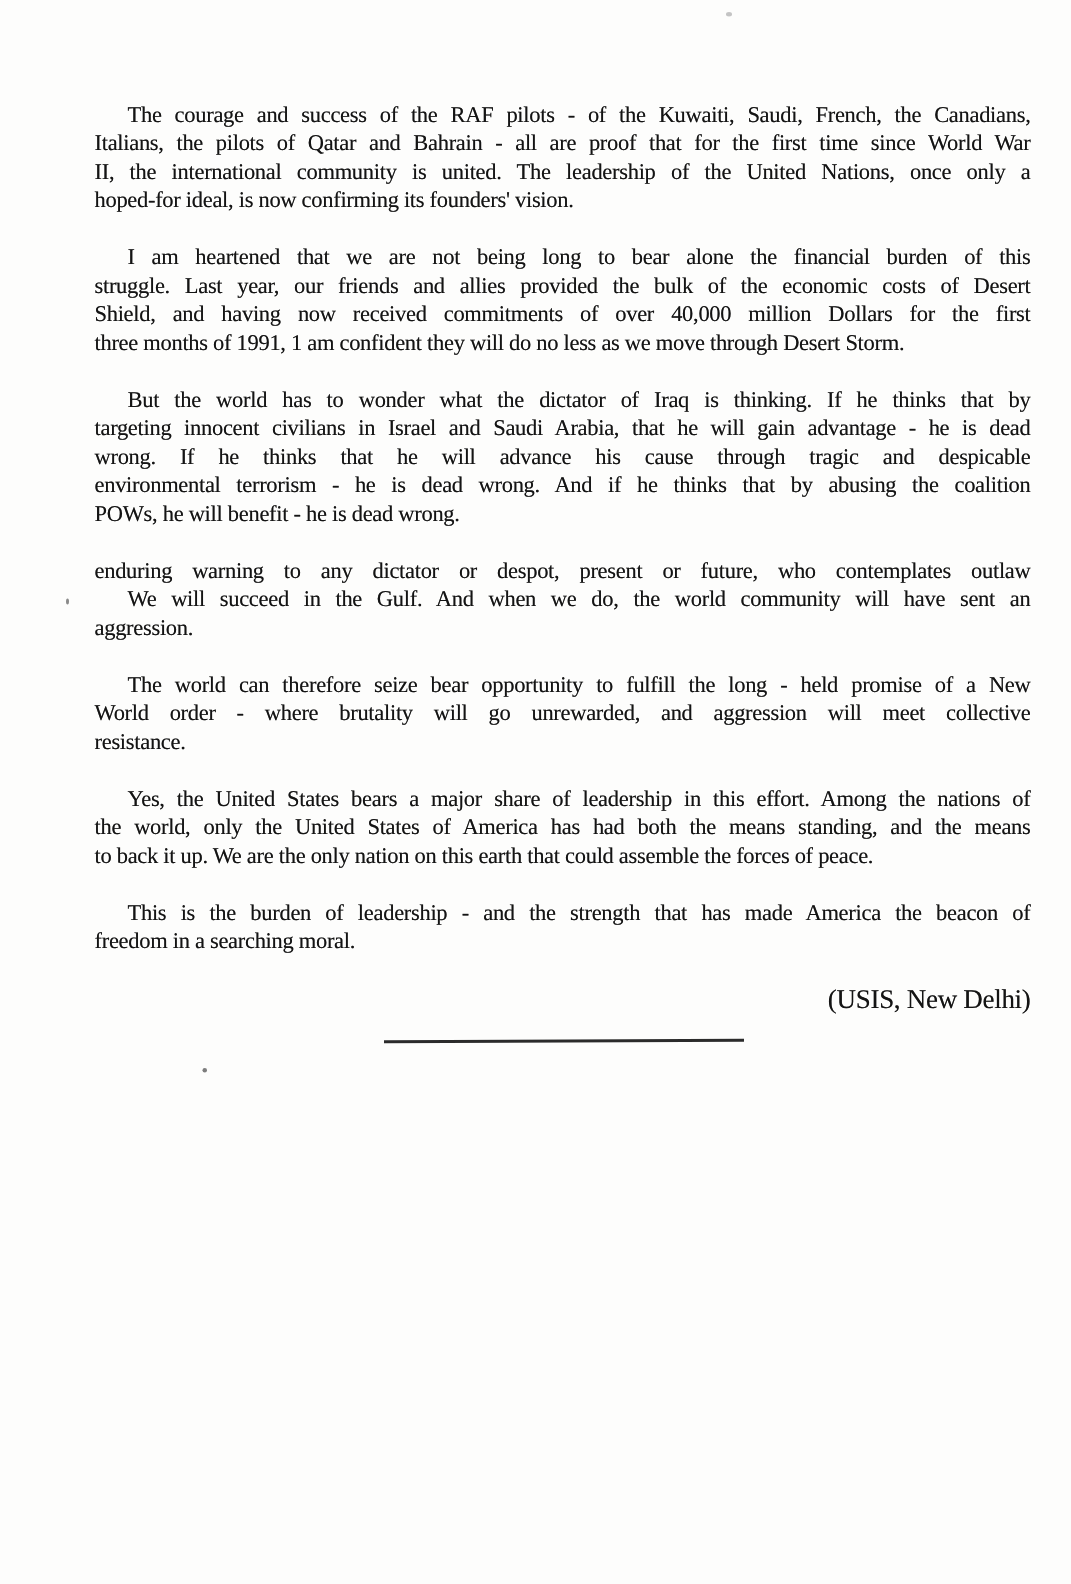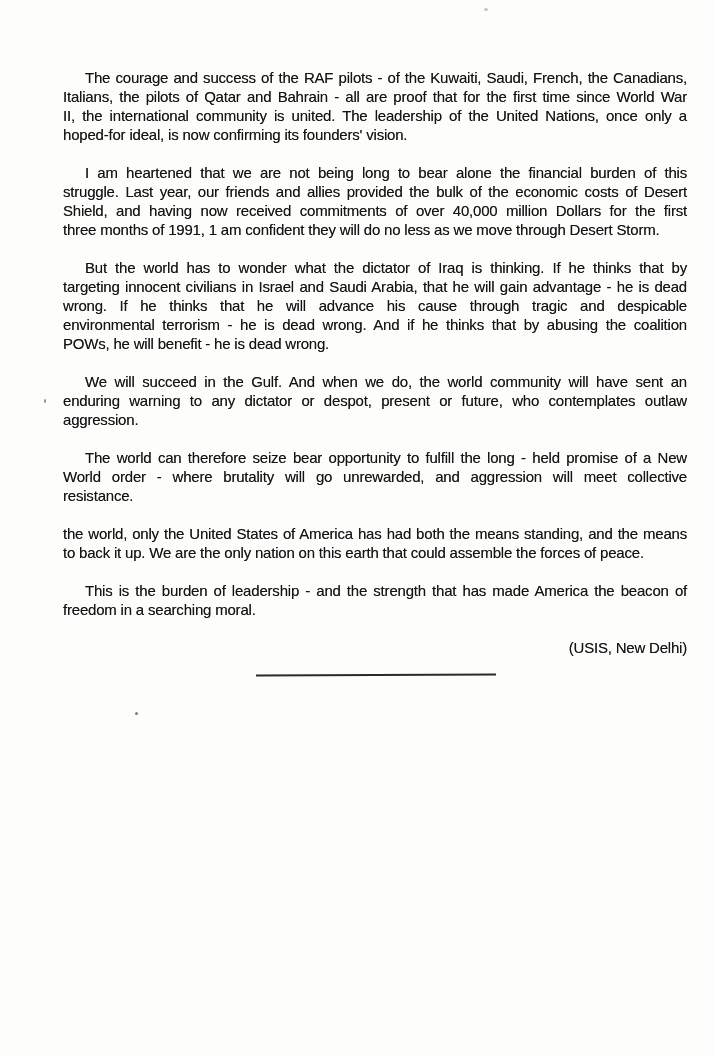--- a/index.html
+++ b/index.html
@@ -6,21 +6,21 @@
     margin: 0;
     padding: 0;
     background: #e8e8e8;
   }
   .page {
     position: relative;
     width: 714px;
     height: 1056px;
     background: #fdfdfc;
     overflow: hidden;
-    font-family: Liberation Sans, sans-serif;
+    font-family: Liberation Serif, serif;
     color: #141414;
     
     text-shadow: 0 0 0.4px rgba(10,10,10,0.55);
   }
   .content {
     position: absolute;
     left: 63px;
     top: 68px;
     width: 624px;
   }
@@ -35,21 +35,21 @@
     text-align-last: justify;
     white-space: normal;
   }
   .line.first {
     text-indent: 22px;
   }
   .line.last {
     text-align-last: left;
   }
   .byline {
-    font-size: 15px;
+    font-size: 18px;
     line-height: 19px;
     letter-spacing: -0.2px;
     text-align: right;
     margin-top: 16px;
   }
   .rule {
     margin-top: 17px;
     margin-left: 193px;
     width: 240px;
     height: 0;
@@ -88,30 +88,31 @@
           <div class="line last">three months of 1991, 1 am confident they will do no less as we move through Desert Storm.</div>
         </div>
         <div class="paragraph">
           <div class="line first">But the world has to wonder what the dictator of Iraq is thinking. If he thinks that by</div>
           <div class="line">targeting innocent civilians in Israel and Saudi Arabia, that he will gain advantage - he is dead</div>
           <div class="line">wrong. If he thinks that he will advance his cause through tragic and despicable</div>
           <div class="line">environmental terrorism - he is dead wrong. And if he thinks that by abusing the coalition</div>
           <div class="line last">POWs, he will benefit - he is dead wrong.</div>
         </div>
         <div class="paragraph">
+          <div class="line">enduring warning to any dictator or despot, present or future, who contemplates outlaw</div>
           <div class="line first">We will succeed in the Gulf. And when we do, the world community will have sent an</div>
-          <div class="line">enduring warning to any dictator or despot, present or future, who contemplates outlaw</div>
           <div class="line last">aggression.</div>
         </div>
         <div class="paragraph">
           <div class="line first">The world can therefore seize bear opportunity to fulfill the long - held promise of a New</div>
           <div class="line">World order - where brutality will go unrewarded, and aggression will meet collective</div>
           <div class="line last">resistance.</div>
         </div>
         <div class="paragraph">
+          <div class="line first">Yes, the United States bears a major share of leadership in this effort. Among the nations of</div>
           <div class="line">the world, only the United States of America has had both the means standing, and the means</div>
           <div class="line last">to back it up. We are the only nation on this earth that could assemble the forces of peace.</div>
         </div>
         <div class="paragraph">
           <div class="line first">This is the burden of leadership - and the strength that has made America the beacon of</div>
           <div class="line last">freedom in a searching moral.</div>
         </div>
       </div>
 
     <div class="byline">(USIS, New Delhi)</div>

